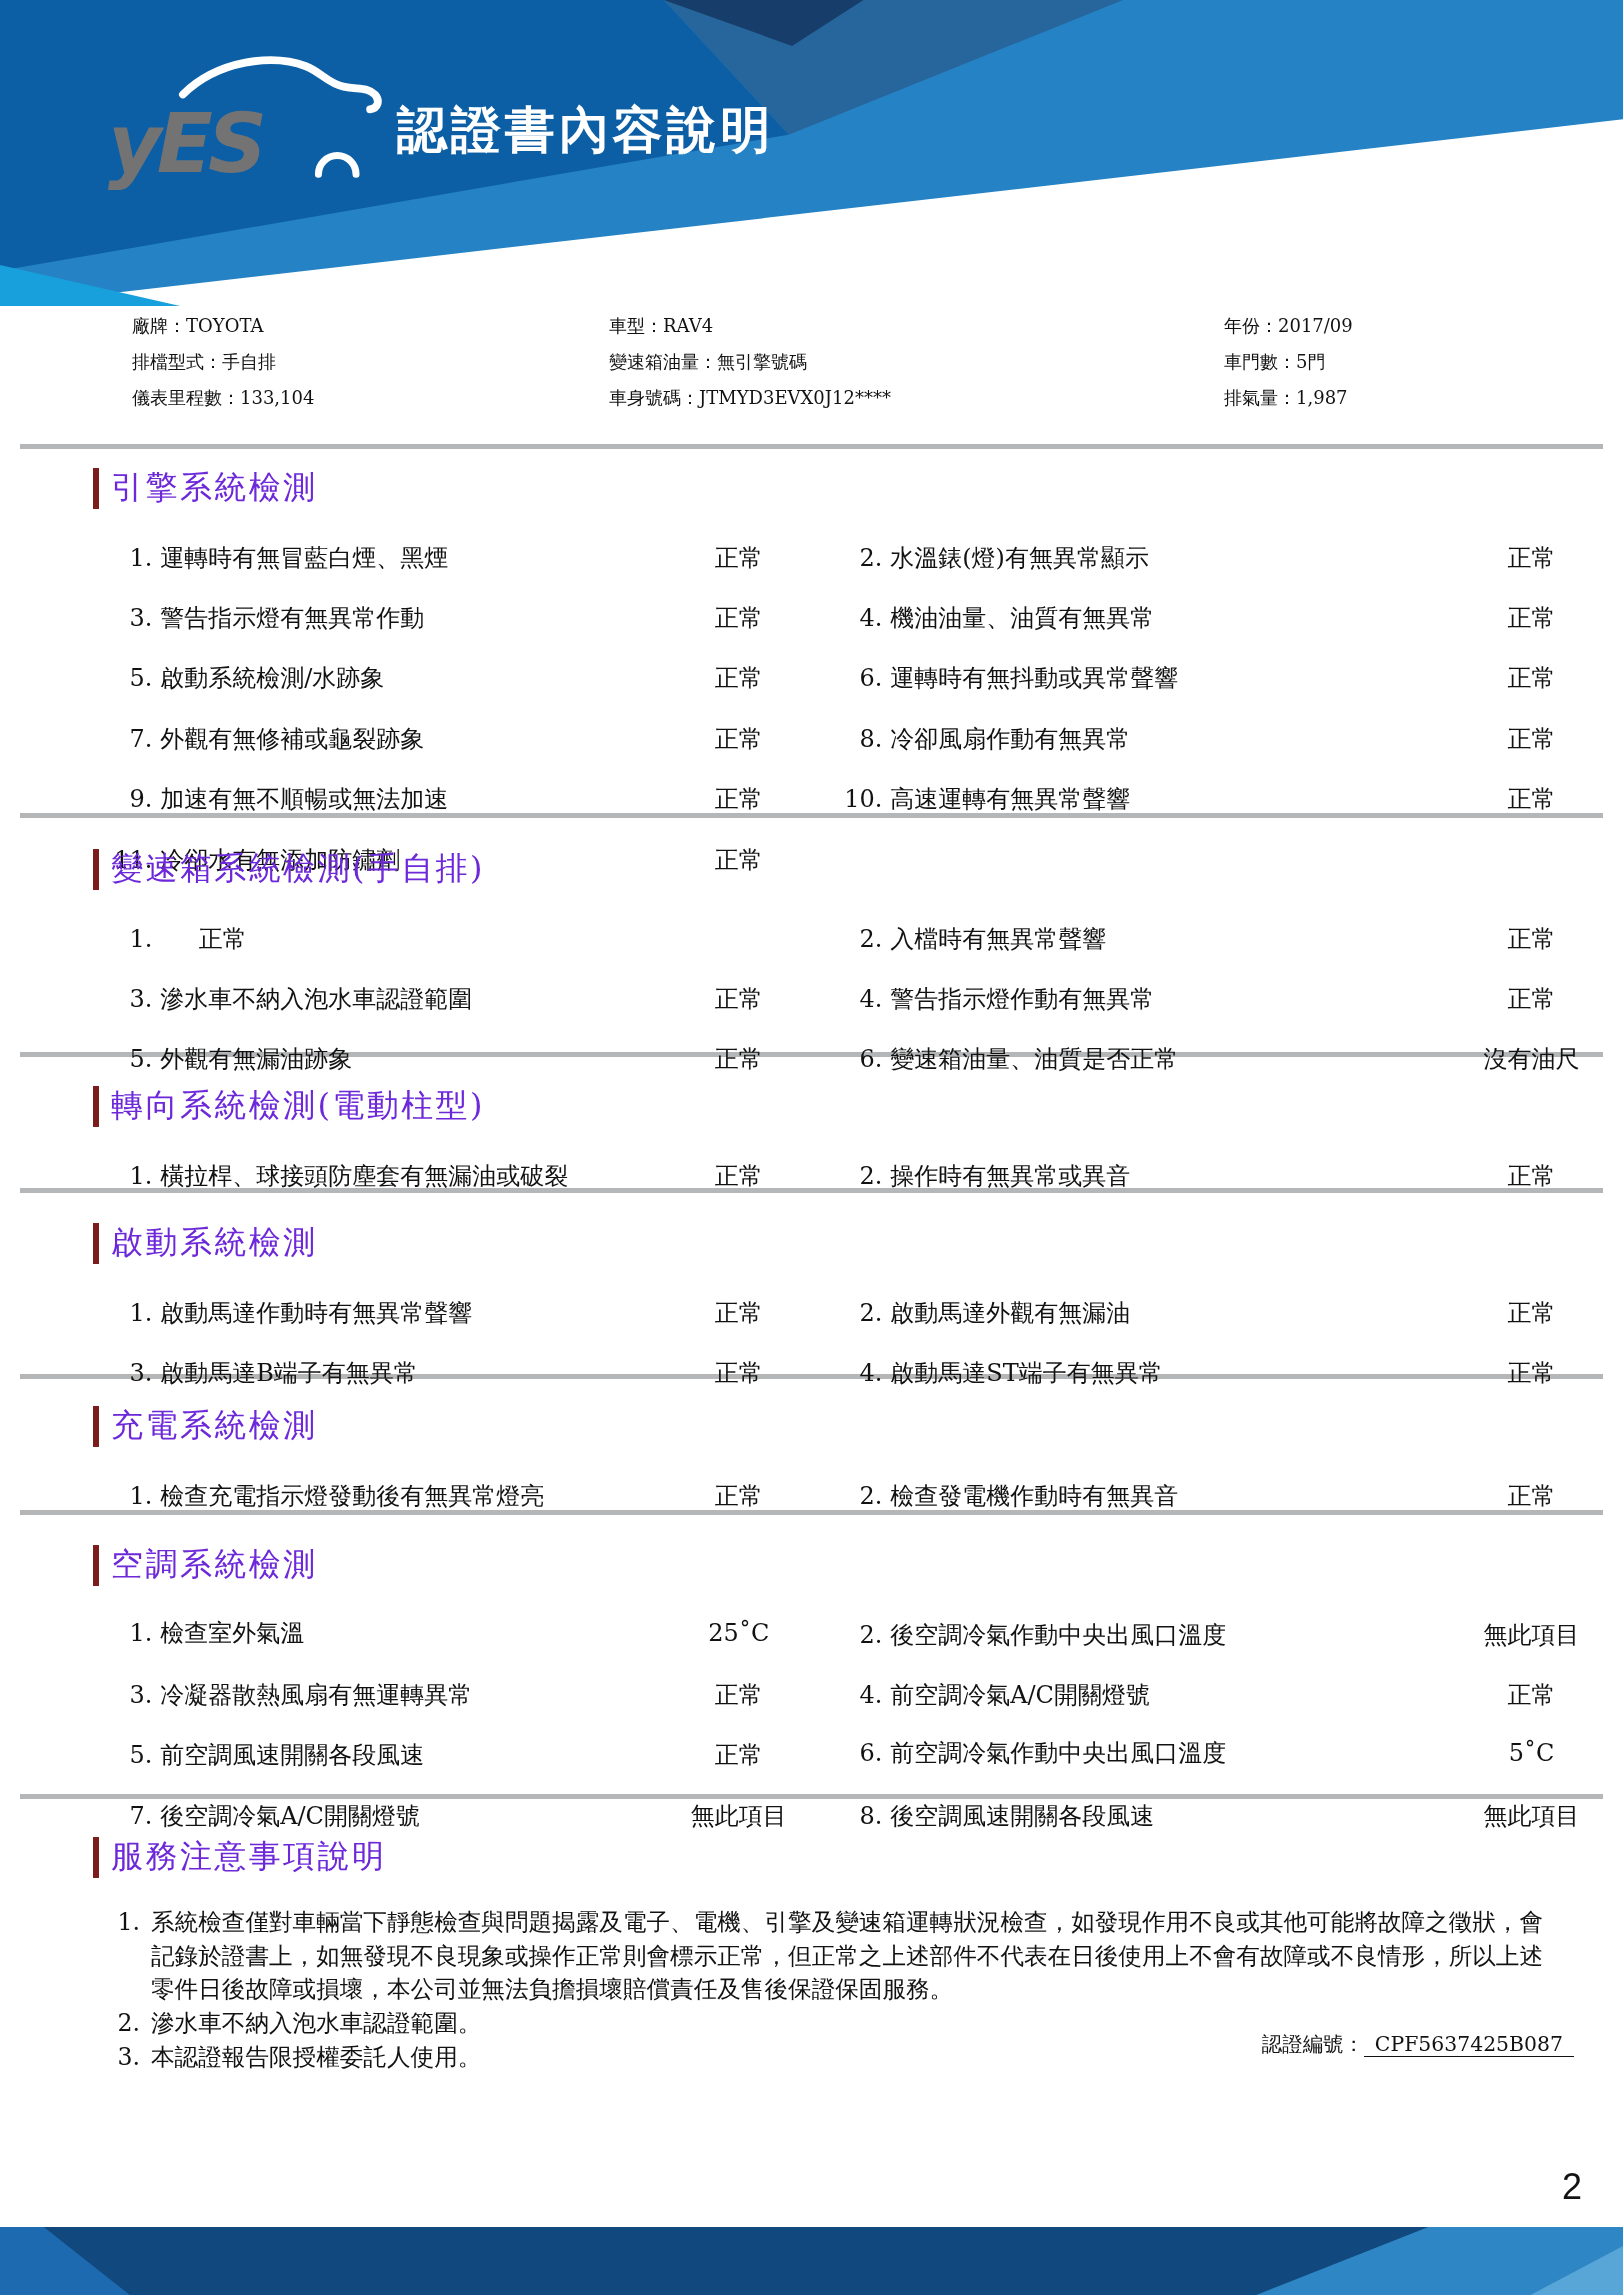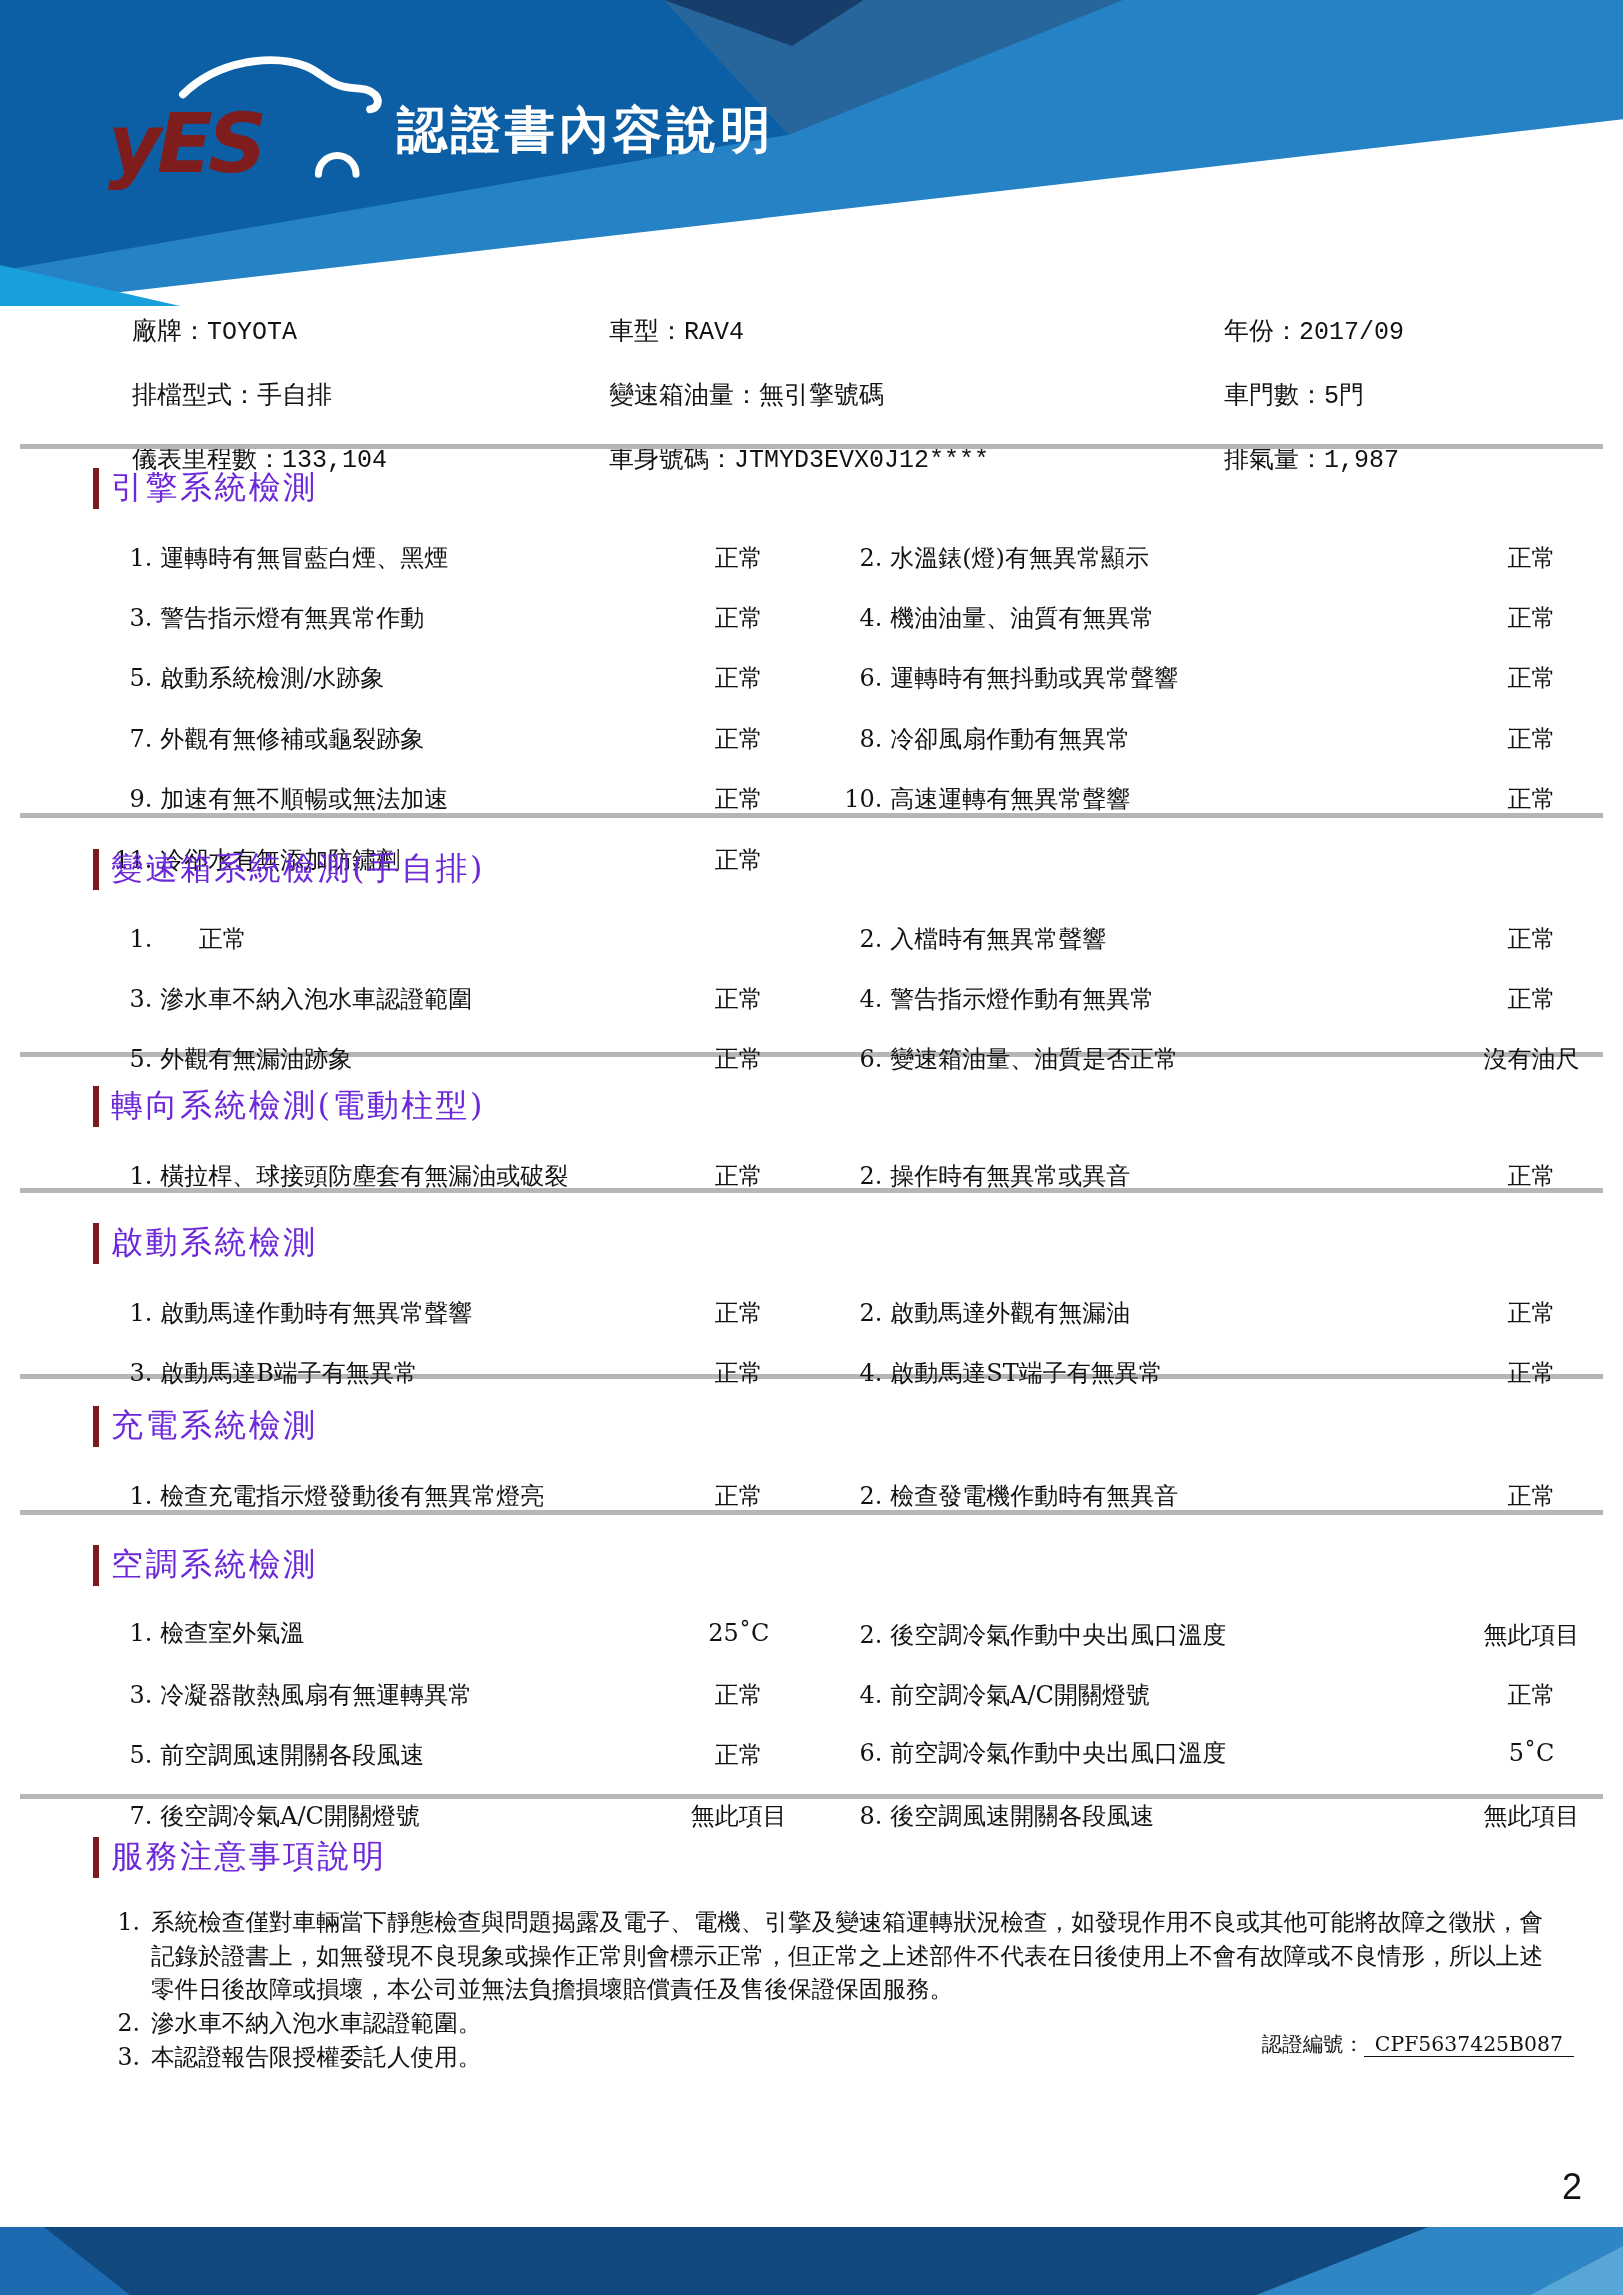--- a/index.html
+++ b/index.html
@@ -9,27 +9,27 @@
   
   .header{position:absolute;top:0;left:0;width:100%;height:306px;}
   .layer{position:absolute;inset:0;}
   .layer.light   {background:#2583c5;clip-path:polygon(0 0,100% 0,100% 39%,0 100%);}
   .layer.darkband{background:#27669c;clip-path:polygon(40.9% 0,69.2% 0,48.6% 44%);}
   .layer.navy    {background:#173e6b;clip-path:polygon(40.9% 0,53.2% 0,48.8% 15%);}
   .layer.main    {background:#0d5fa5;clip-path:polygon(0 0,40.9% 0,48.6% 44%,0 88.5%);}
   .layer.cyan    {background:#18a0dd;clip-path:polygon(0 86.6%,11.1% 100%,0 100%);}
   .logo{position:absolute;left:108px;top:49px;width:283px;height:141px;}
   .logo-text{position:absolute;left:0;bottom:4.7px;font-family:"DejaVu Sans","Liberation Sans",sans-serif;
-             font-style:italic;font-weight:bold;font-size:82px;line-height:1;color:#7f1d1d;letter-spacing:-4.7px;margin-top:44px;}
+             font-style:italic;font-weight:bold;font-size:82px;line-height:1;color:#737373;letter-spacing:-4.7px;margin-top:44px;}
   .htitle{position:absolute;left:397px;top:97px;font-family:"Liberation Sans","DejaVu Sans",sans-serif;
           font-weight:bold;font-size:50px;color:#ffffff;letter-spacing:3.9px;white-space:nowrap;}
 
   
   .info{position:absolute;top:314px;left:132px;right:21px;display:grid;
-        grid-template-columns:477px 615px auto;row-gap:31px;font-size:25px;font-family:Liberation Mono, monospace;}
+        grid-template-columns:477px 615px auto;row-gap:12px;font-size:18px;}
   .info-cell{white-space:nowrap;}
 
   
   .rule{position:absolute;left:19.6px;right:19.6px;height:4.7px;background:#b4b6b8;}
 
   
   .section{position:absolute;left:93px;right:21px;}
   .sec-head{display:flex;align-items:center;height:44px;}
   .bar{width:5.5px;height:41px;background:#7b1d1d;margin-right:12.6px;flex:none;}
   .sec-title{margin:0;font-size:32px;font-weight:400;color:#6d28d9;letter-spacing:2.4px;}

